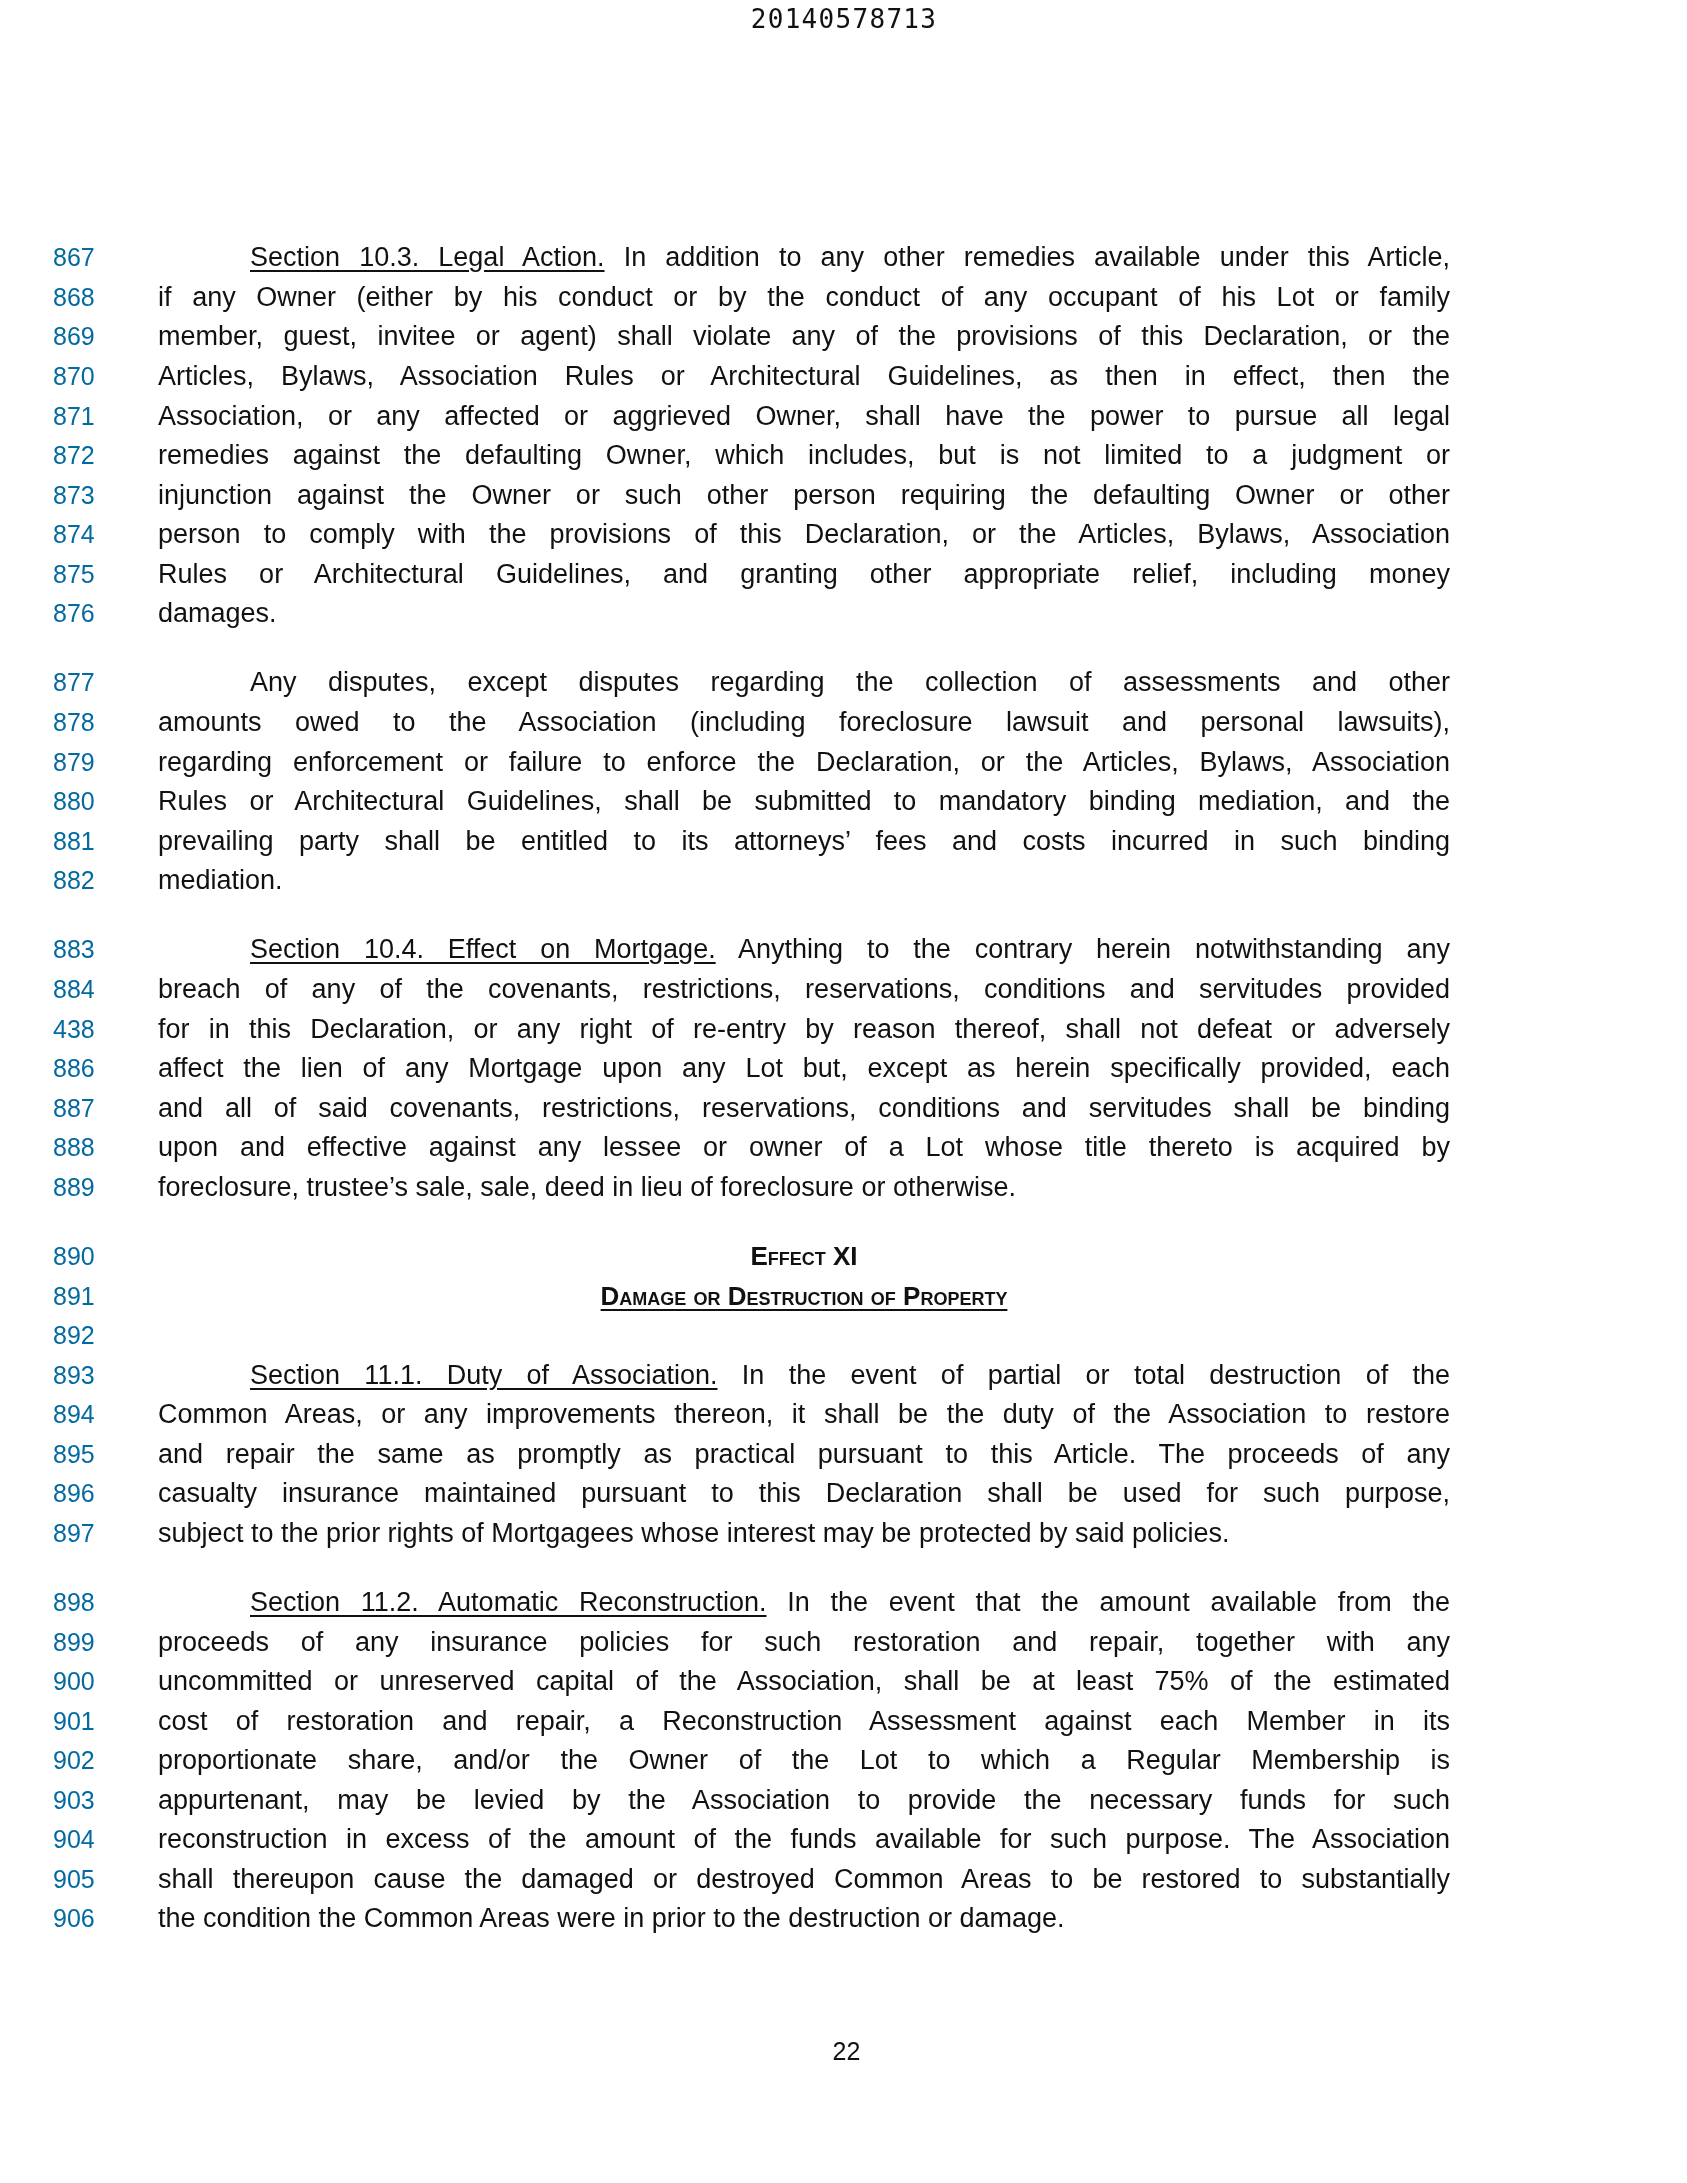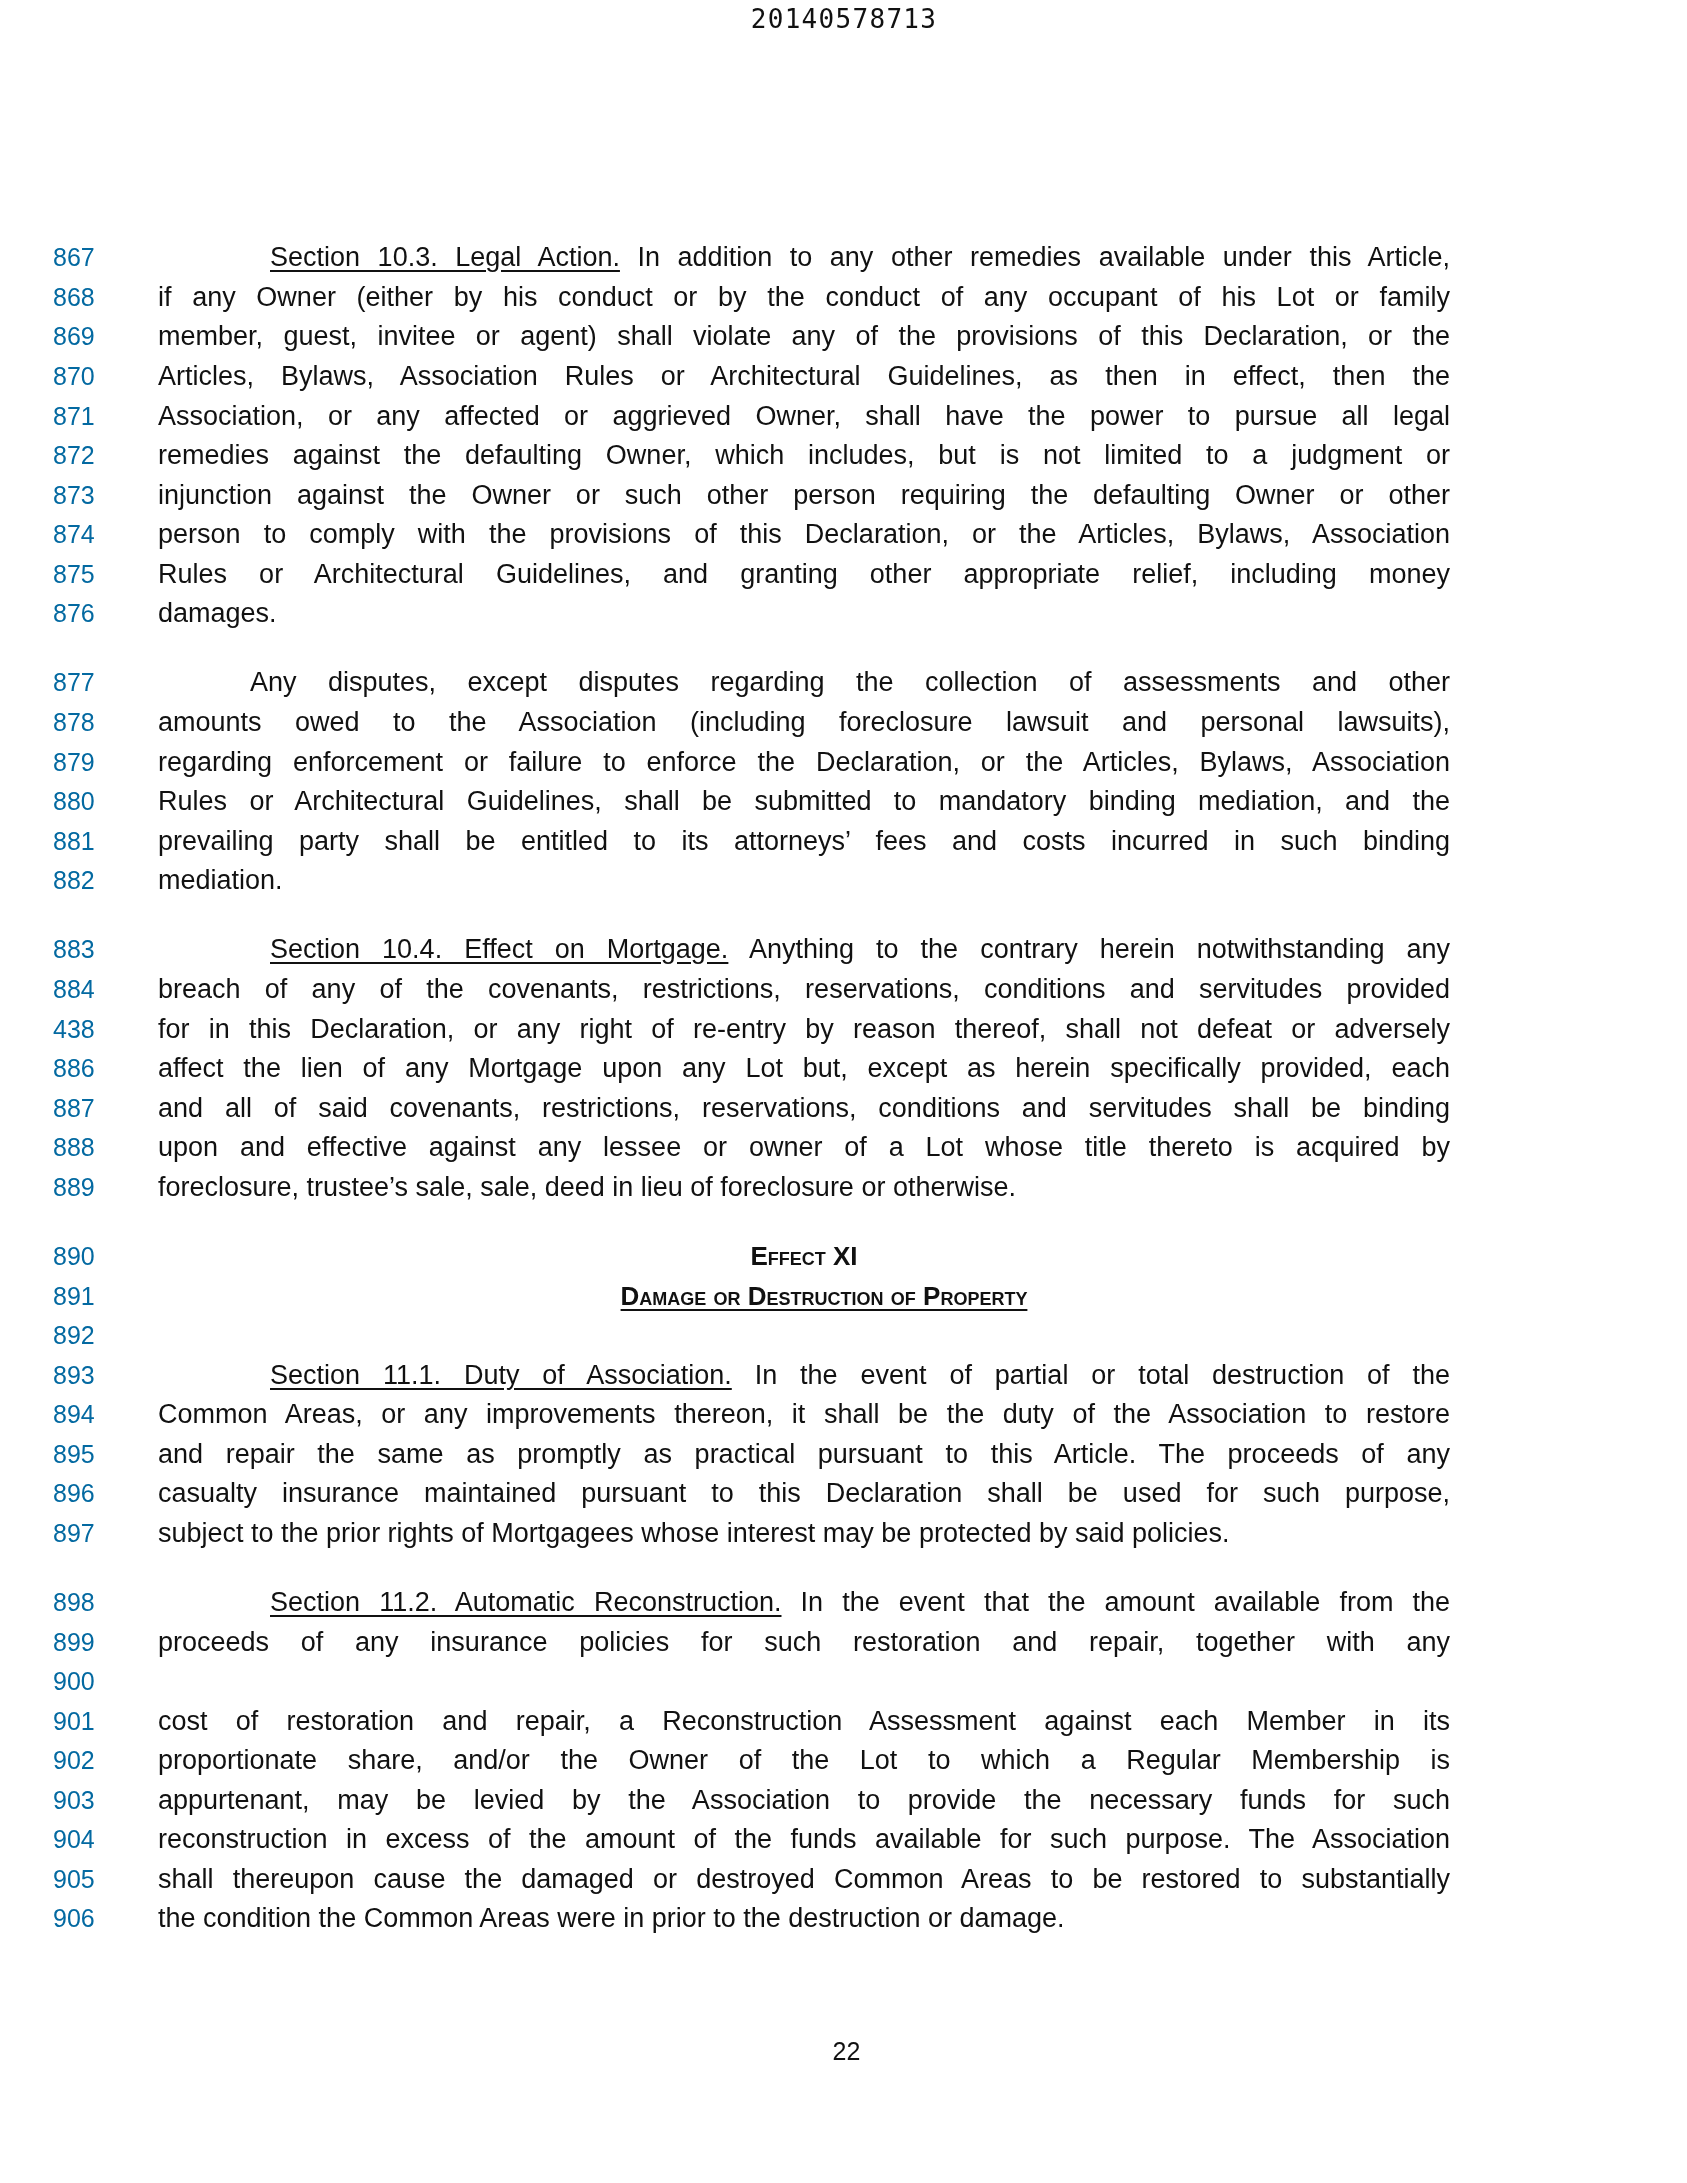--- a/index.html
+++ b/index.html
@@ -7,21 +7,21 @@
          font-family: "Liberation Sans", "DejaVu Sans", sans-serif; color: #111; }
   .doc-number { position: absolute; top: 4px; left: 0; width: 1688px; text-align: center;
                 font-family: "DejaVu Sans Mono", "Liberation Mono", monospace; font-size: 26px; letter-spacing: 1.3px; }
   .page-num { position: absolute; top: 2037px; left: 0; width: 1641px; text-align: center; font-size: 25px; padding-left: 26px; }
   .line { position: absolute; left: 0; height: 40px; width: 1688px; }
   .ln { position: absolute; left: 53px; width: 59px; font-size: 25px; line-height: 40px; color: #0369a1; }
   .txt { position: absolute; left: 158px; width: 1292px; font-size: 27px; line-height: 40px;
          white-space: nowrap; text-align: justify; text-align-last: justify; }
   .txt.last { text-align-last: left; }
   .txt.indent { left: 250px; width: 1200px; }
-  .u { text-decoration: underline; text-underline-offset: 4px; margin-left: 20px; }
+  .u { text-decoration: underline; text-underline-offset: 4px; }
   .heading { position: absolute; left: 158px; width: 1292px; text-align: center; font-weight: bold;
              font-variant: small-caps; font-size: 26px; line-height: 40px; }
   .heading.u { text-decoration: underline; text-underline-offset: 4px; }
 </style>
 </head>
 <body>
 
 <div class="doc-number">20140578713</div>
 
 <div>
@@ -166,20 +166,21 @@
   <div class="line" style="top:1582px">
       <span class="ln">898</span>
       <span class="txt indent"><span class="u">Section 11.2. Automatic Reconstruction.</span><span> In the event that the amount available from the</span></span>
     </div>
   <div class="line" style="top:1622px">
       <span class="ln">899</span>
       <span class="txt">proceeds of any insurance policies for such restoration and repair, together with any</span>
     </div>
   <div class="line" style="top:1661px">
       <span class="ln">900</span>
+      <span class="txt">uncommitted or unreserved capital of the Association, shall be at least 75% of the estimated</span>
     </div>
   <div class="line" style="top:1701px">
       <span class="ln">901</span>
       <span class="txt">cost of restoration and repair, a Reconstruction Assessment against each Member in its</span>
     </div>
   <div class="line" style="top:1740px">
       <span class="ln">902</span>
       <span class="txt">proportionate share, and/or the Owner of the Lot to which a Regular Membership is</span>
     </div>
   <div class="line" style="top:1780px">

